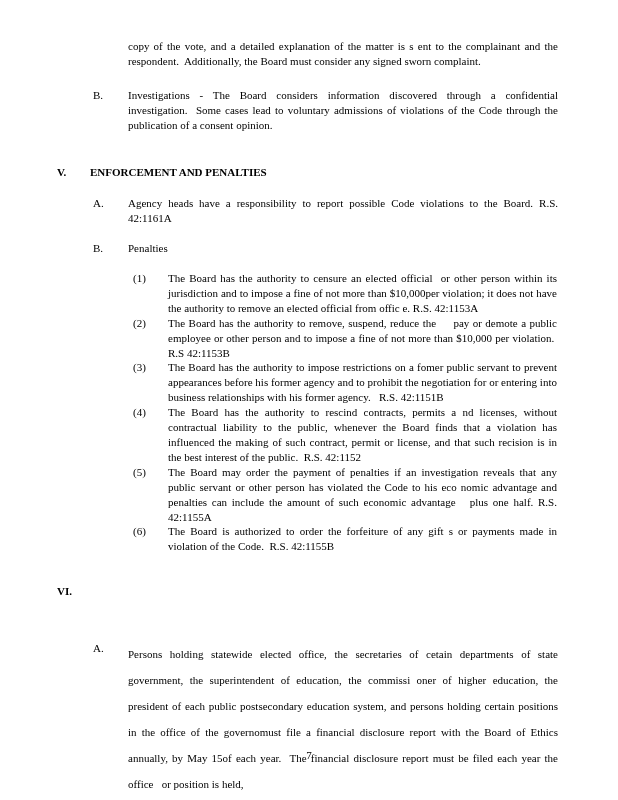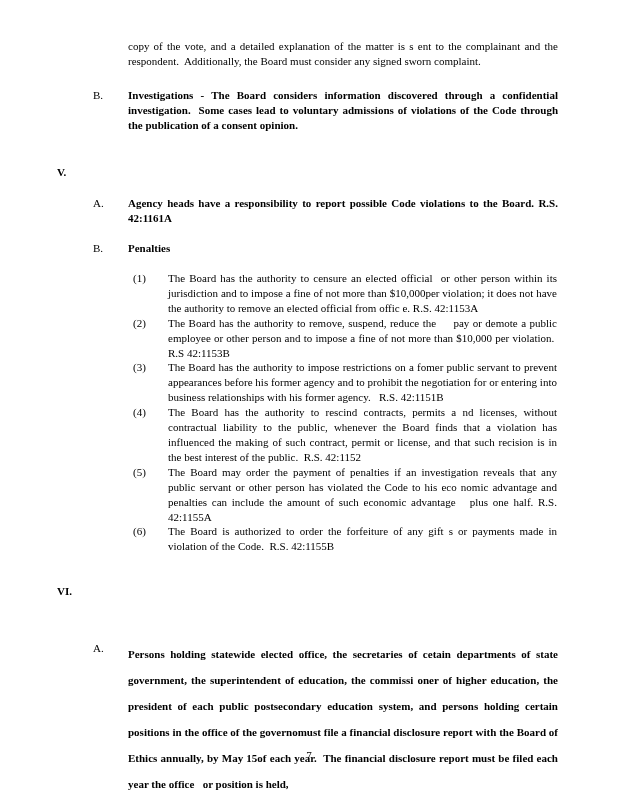--- a/index.html
+++ b/index.html
@@ -16,21 +16,21 @@
   }
   .cont-para {
     position: absolute;
     left: 128px;
     top: 39px;
     width: 430px;
     text-align: justify;
   }
   .row { position: absolute; left: 93px; display: flex; }
   .lbl { width: 35px; flex: none; }
-  .txt { width: 430px; text-align: justify; font-weight: bold; }
+  .txt { width: 430px; text-align: justify; }
   .hrow { position: absolute; left: 57px; display: flex; font-weight: bold; }
   .hlbl { width: 33px; flex: none; }
   .plist { position: absolute; left: 133px; top: 271px; width: 424px; }
   .prow { display: flex; }
   .plbl { width: 35px; flex: none; }
   .ptxt { width: 389px; text-align: justify; }
   .vi-text { line-height: 26px; }
   .pagenum {
     position: absolute;
     top: 748px;
@@ -46,20 +46,21 @@
 
   <div class="cont-para">copy of the vote, and a detailed explanation of the matter is s ent to the complainant and the respondent.&nbsp; Additionally, the Board must consider any signed sworn complaint.</div>
 
   <div class="row" style="top:88px">
     <div class="lbl">B.</div>
     <div class="txt">Investigations - The Board considers information discovered through a confidential investigation.&nbsp; Some cases lead to voluntary admissions of violations of the Code through the publication of a consent opinion.</div>
   </div>
 
   <div class="hrow" style="top:165px">
     <div class="hlbl">V.</div>
+    <div>ENFORCEMENT AND PENALTIES</div>
   </div>
 
   <div class="row" style="top:196px">
     <div class="lbl">A.</div>
     <div class="txt">Agency heads have a responsibility to report possible Code violations to the Board. R.S. 42:1161A</div>
   </div>
 
   <div class="row" style="top:241px">
     <div class="lbl">B.</div>
     <div class="txt">Penalties</div>

